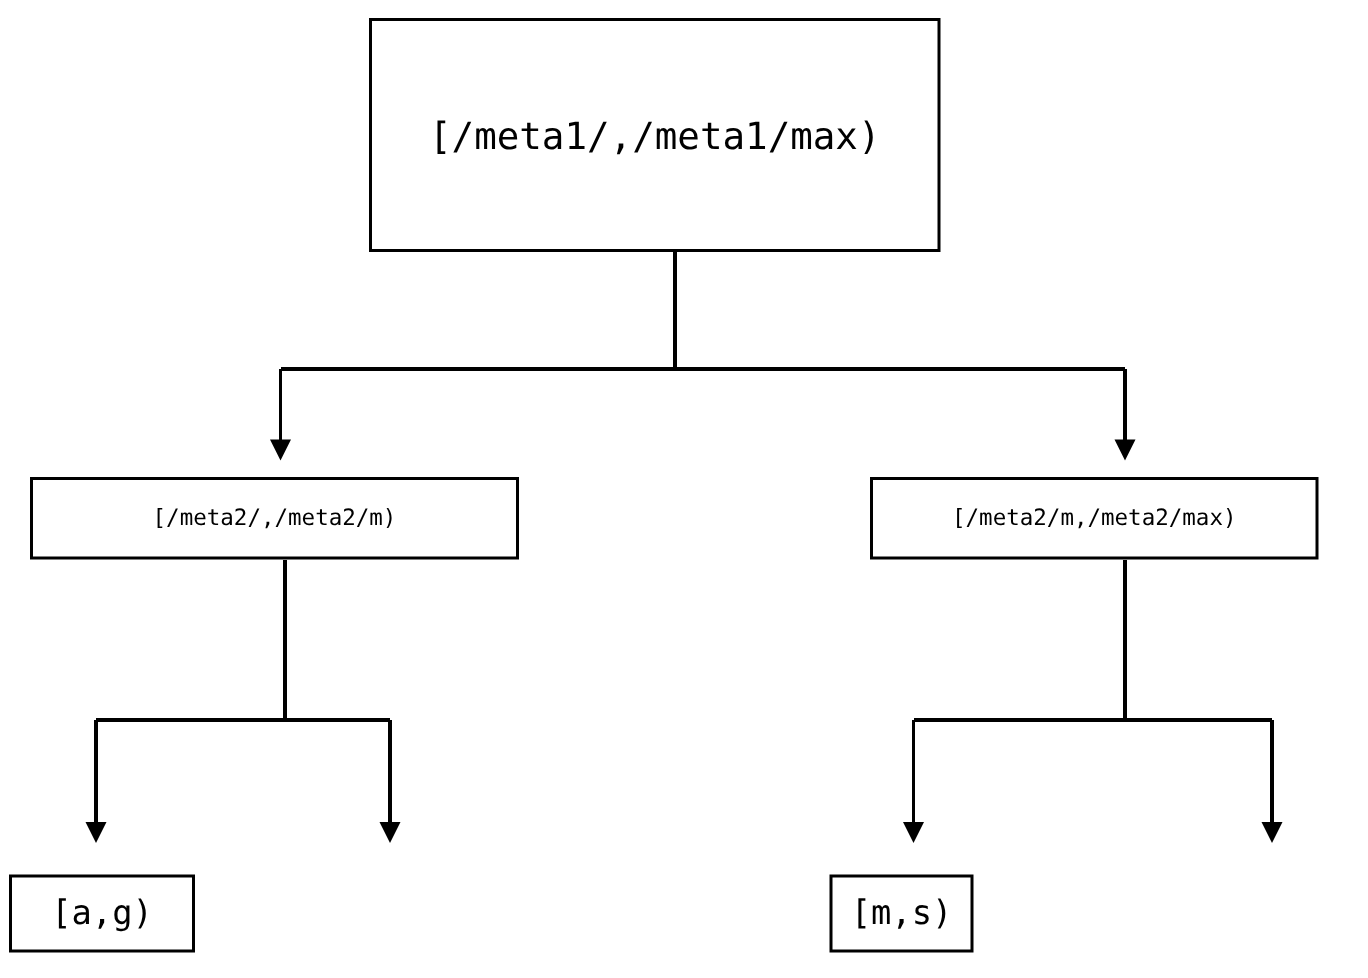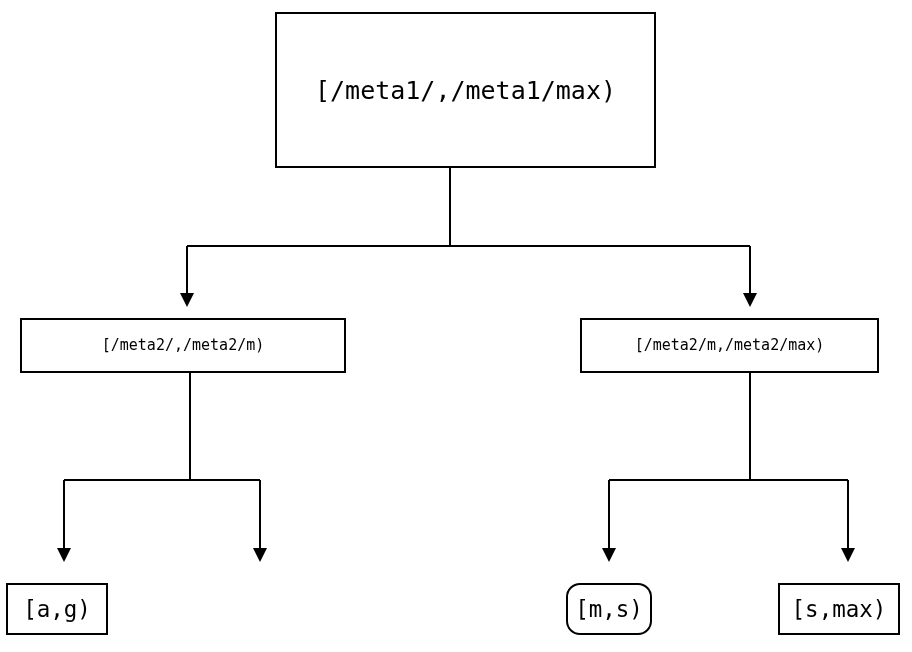--- a/index.html
+++ b/index.html
@@ -34,41 +34,41 @@
     justify-content: center;
     color: #000000;
     letter-spacing: 0px;
     white-space: nowrap;
   }
   .node-label {
     display: block;
     line-height: 1;
   }
   .node-root {
-    left: 275px;
+    left: 246px;
     top: 12px;
     width: 381px;
     height: 156px;
     font-size: 25px;
   }
   .node-mid {
     top: 318px;
     height: 55px;
     font-size: 15px;
   }
   .node-mid-left  { left: 20px;  width: 326px; }
   .node-mid-right { left: 580px; width: 299px; }
   .node-leaf {
     top: 583px;
     height: 52px;
     font-size: 22.5px;
   }
-  .node-leaf-ag   { left: 6px;   width: 102px; }
+  .node-leaf-ag   { left: 6px;   width: 124px; }
   .node-leaf-gm   { left: 210px; width: 100px; }
-  .node-leaf-ms   { left: 566px; width: 86px; border-radius: 14px; }
+  .node-leaf-ms   { left: 553px; width: 96px; }
   .node-leaf-smax { left: 778px; width: 122px; }
 </style>
 </head>
 <body>
 
 <div id="canvas">
 
   <svg id="edge-layer" viewBox="0 0 912 652">
     <g stroke="#000000" stroke-width="2.6" fill="none" shape-rendering="crispEdges">
 
@@ -112,17 +112,14 @@
 
   <div class="node node-leaf node-leaf-ag">
     <span class="node-label">[a,g)</span>
   </div>
 
 
   <div class="node node-leaf node-leaf-ms">
     <span class="node-label">[m,s)</span>
   </div>
 
-  <div class="node node-leaf node-leaf-smax">
-    <span class="node-label">[s,max)</span>
-  </div>
 
 </div>
 
 </body></html>

